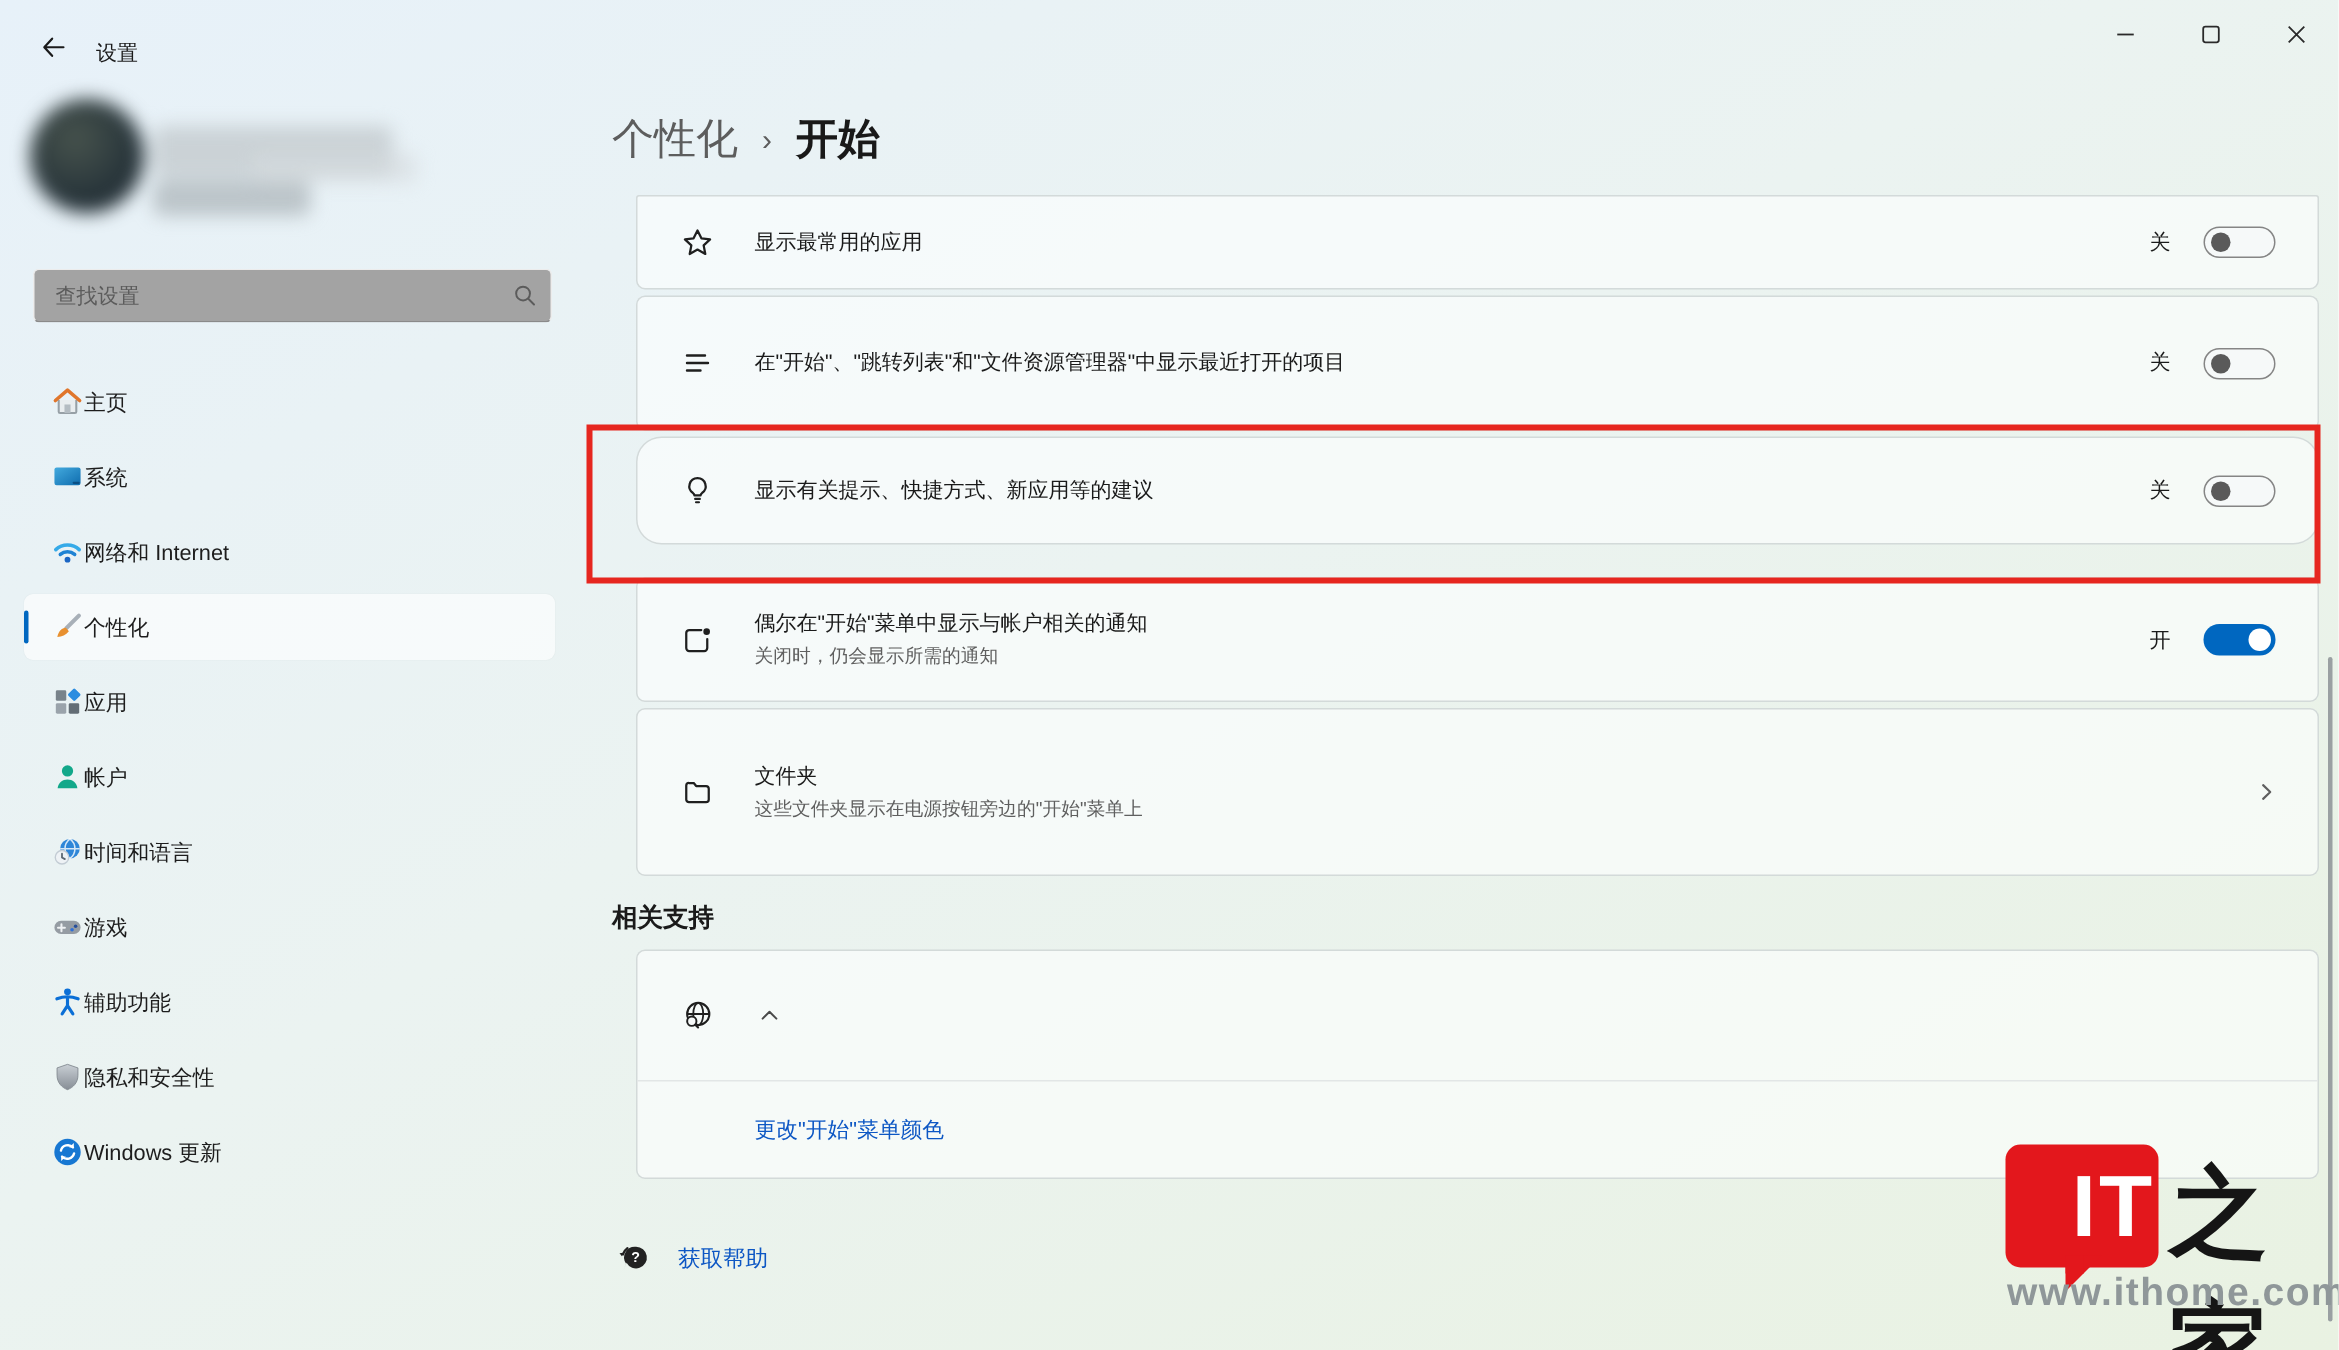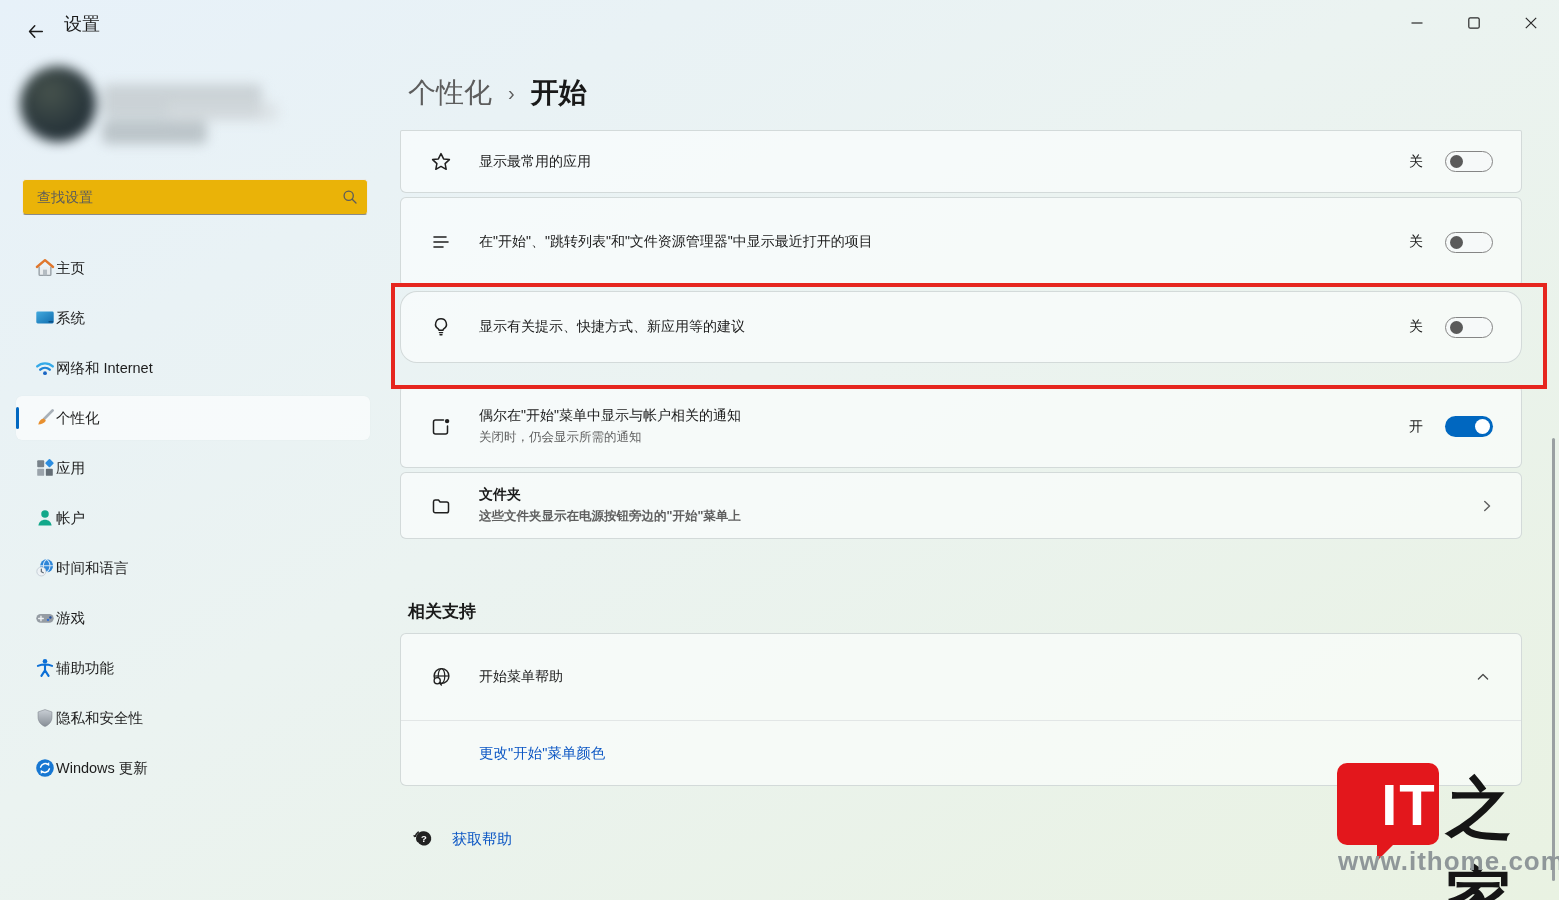--- a/index.html
+++ b/index.html
@@ -7,34 +7,34 @@
   body {
     font-family:"Liberation Sans", sans-serif;
     color:#1b1b1b;
     position:relative;
     background:linear-gradient(150deg,#e7f1f9 0%,#ebf3f1 45%,#e9f2e2 100%);
   }
   .abs { position:absolute; }
 
   
   .titlebar-back { left:20px; top:16px; width:30px; height:30px; display:flex; align-items:center; justify-content:center; border-radius:5px; cursor:pointer; }
-  .app-title { left:64px; top:12px; font-size:18px; color:#1b1b1b; }
+  .app-title { left:64px; top:27px; font-size:14px; color:#1b1b1b; }
   .win-btn { top:6px; width:46px; height:34px; display:flex; align-items:center; justify-content:center; }
   .win-min { left:1394px; } .win-max { left:1451px; } .win-close { left:1508px; }
 
   
   .avatar-zone { left:18px; top:62px; width:300px; height:96px; filter:blur(6px); }
   .avatar-circle { left:2px; top:4px; width:76px; height:76px; border-radius:50%;
     background:radial-gradient(circle at 40% 35%, #47534d 0%, #27343a 60%, #1d262c 100%); }
   .avatar-blob1 { left:84px; top:22px; width:160px; height:34px; border-radius:6px; background:#c6ccd0; opacity:.85; }
   .avatar-blob2 { left:84px; top:58px; width:105px; height:24px; border-radius:6px; background:#aab2b7; opacity:.7; }
   .avatar-blob3 { left:150px; top:40px; width:110px; height:20px; border-radius:6px; background:#d6dadd; opacity:.6; }
 
   
-  .search-box { left:22px; top:179px; width:346px; height:36px; background:#eab308;
+  .search-box { left:22px; top:179px; width:346px; height:36px; background:#a3a3a3;
     border:1px solid #ececec; border-bottom:1px solid #8a8a8a; border-radius:4px;
     display:flex; align-items:center; }
   .search-input { flex:1; height:100%; border:none; outline:none; background:transparent;
     font-family:"Liberation Sans", sans-serif; font-size:14px; color:#1b1b1b; padding:0 8px 0 14px; }
   .search-input::placeholder { color:#5c5c5c; opacity:1; }
   .search-glyph { width:34px; display:flex; justify-content:center; }
 
   
   .nav { left:16px; top:246px; width:354px; }
   .nav-item { position:relative; height:44px; margin-bottom:6px; display:flex; align-items:center;
@@ -45,21 +45,21 @@
   .nav-label { font-size:14.5px; color:#1d1d1d; }
   .nav-icon { width:22px; height:22px; flex:0 0 22px; display:flex; }
 
   
   .breadcrumb { left:408px; top:74px; display:flex; align-items:baseline; gap:16px; }
   .crumb-parent { font-size:28px; color:#5d5d5d; }
   .crumb-sep { font-size:20px; color:#5d5d5d; position:relative; top:-2px; }
   .crumb-current { font-size:28px; color:#191919; font-weight:600; }
 
   
-  .card { position:absolute; left:400px; width:1122px;
+  .card { position:absolute; left:424px; width:1122px;
     background:rgba(253,255,255,0.60); border:1px solid rgba(205,212,212,0.85);
     border-radius:6px; display:flex; align-items:center; }
   .card.clipped { border-top-left-radius:2px; border-top-right-radius:2px; }
   .row-icon { width:24px; height:24px; margin:0 26px 0 28px; flex:0 0 24px; display:flex; }
   .row-text { flex:1; min-width:0; }
   .row-title { font-size:14px; color:#1a1a1a; }
   .row-sub { font-size:12.5px; color:#5f5f5f; margin-top:4px; }
   .row-right { display:flex; align-items:center; gap:22px; padding-right:28px; }
   .toggle-label { font-size:14px; color:#1a1a1a; }
   .toggle { position:relative; width:48px; height:21px; border-radius:11px; cursor:pointer; }
@@ -68,21 +68,21 @@
     border-radius:50%; background:#5a5a5a; }
   .toggle.on { background:#0067c0; }
   .toggle.on::before { content:""; position:absolute; right:3px; top:3px; width:15px; height:15px;
     border-radius:50%; background:#ffffff; }
   .chev-wrap { padding-right:24px; display:flex; align-items:center; }
 
   .row1 { top:130px; height:63px; }
   .row2 { top:197px; height:90px; }
   .row3 { top:291px; height:72px;border-radius:17px; }
   .row4 { top:385px; height:83px; }
-  .row5 { top:472px; height:67px;font-weight:bold; }
+  .row5 { top:472px; height:112px; }
 
   .red-highlight { left:391px; top:283px; width:1156px; height:106px;
     border:4px solid #e6261f; z-index:6; pointer-events:none; }
 
   
   .section-title { left:408px; top:600px; font-size:17px; font-weight:600; color:#1a1a1a; }
   .support-card { top:633px; height:153px; flex-direction:column; align-items:stretch; padding:0; }
   .support-row { height:86px; display:flex; align-items:center; }
   .support-divider { height:1px; background:#e2e6e6; }
   .support-linkrow { flex:1; display:flex; align-items:center; padding-left:78px; }
@@ -380,23 +380,20 @@
   <div class="support-row">
     <span class="row-icon">
       <svg viewBox="0 0 24 24" width="24" height="24">
           <circle cx="12.5" cy="11" r="7.4" fill="none" stroke="#1f1f1f" stroke-width="1.4"></circle>
           <ellipse cx="12.5" cy="11" rx="3.3" ry="7.4" fill="none" stroke="#1f1f1f" stroke-width="1.2"></ellipse>
           <path d="M5.2 11h14.6" stroke="#1f1f1f" stroke-width="1.2"></path>
           <circle cx="8.2" cy="15.8" r="3.1" fill="#f7fafa" stroke="#1f1f1f" stroke-width="1.3"></circle>
           <path d="M10.5 18.1l1.9 1.9" stroke="#1f1f1f" stroke-width="1.4" stroke-linecap="round"></path>
         </svg>
     </span>
-    <div class="row-text">
-        <div class="row-title">开始菜单帮助</div>
-      </div>
     <div class="chev-wrap" style="padding-right:28px">
       <svg viewBox="0 0 24 24" width="20" height="20">
           <path d="M6.5 14.5 12 9l5.5 5.5" fill="none" stroke="#4a4a4a" stroke-width="1.6" stroke-linecap="round" stroke-linejoin="round"></path>
         </svg>
     </div>
   </div>
   <div class="support-divider"></div>
   <div class="support-linkrow">
     <span class="link">更改"开始"菜单颜色</span>
   </div>

